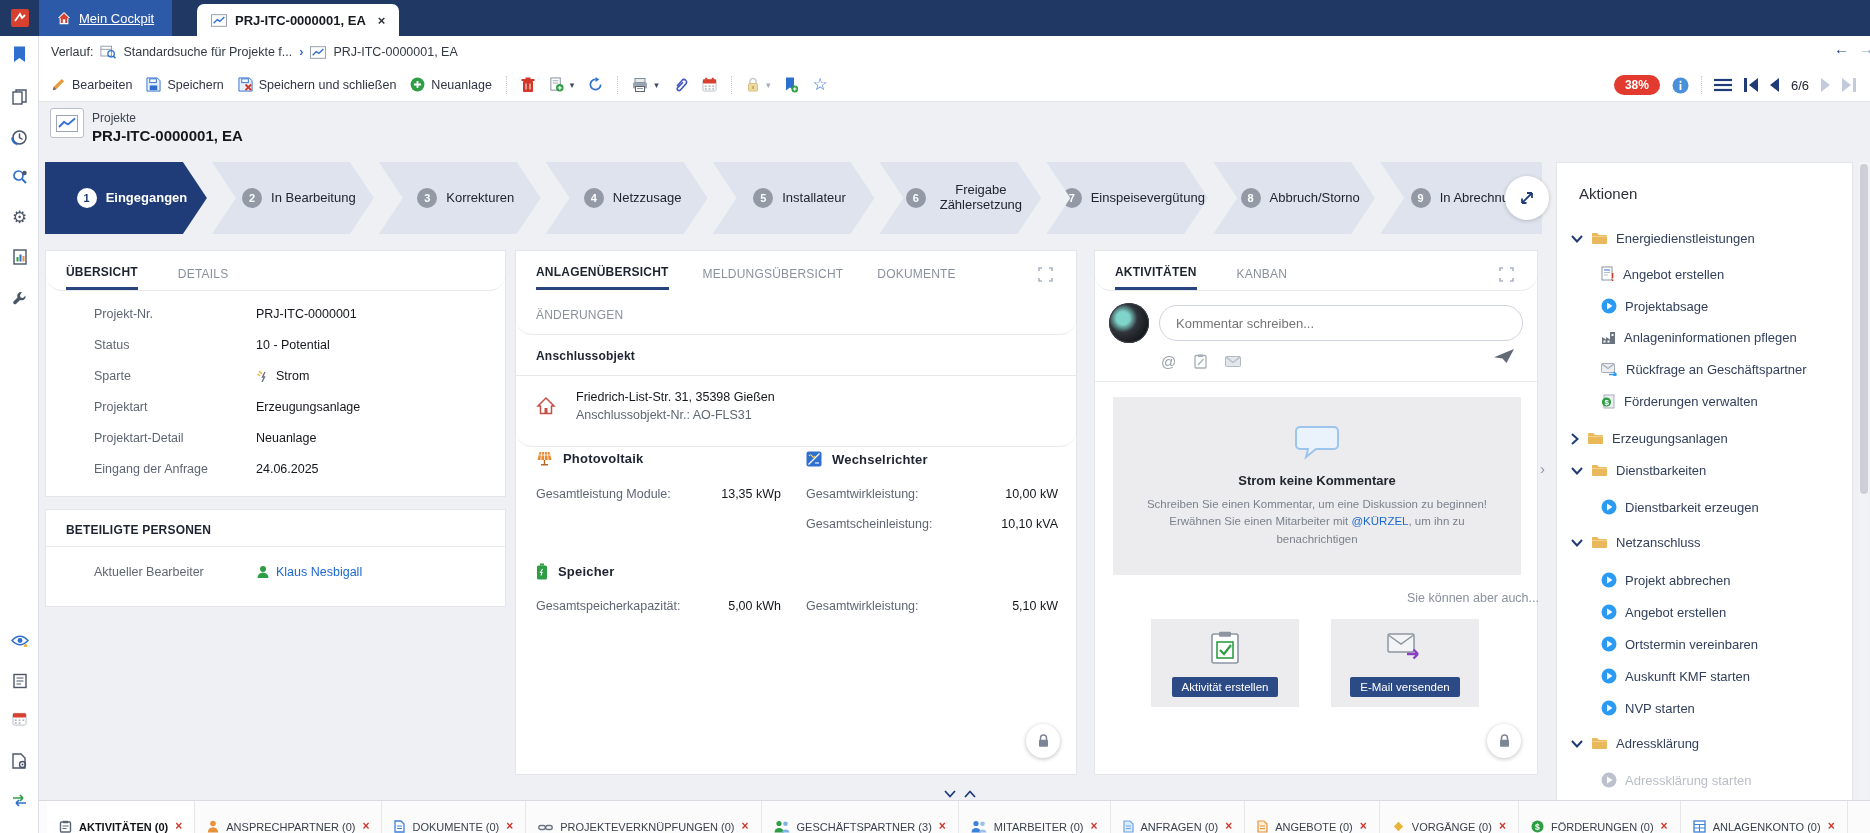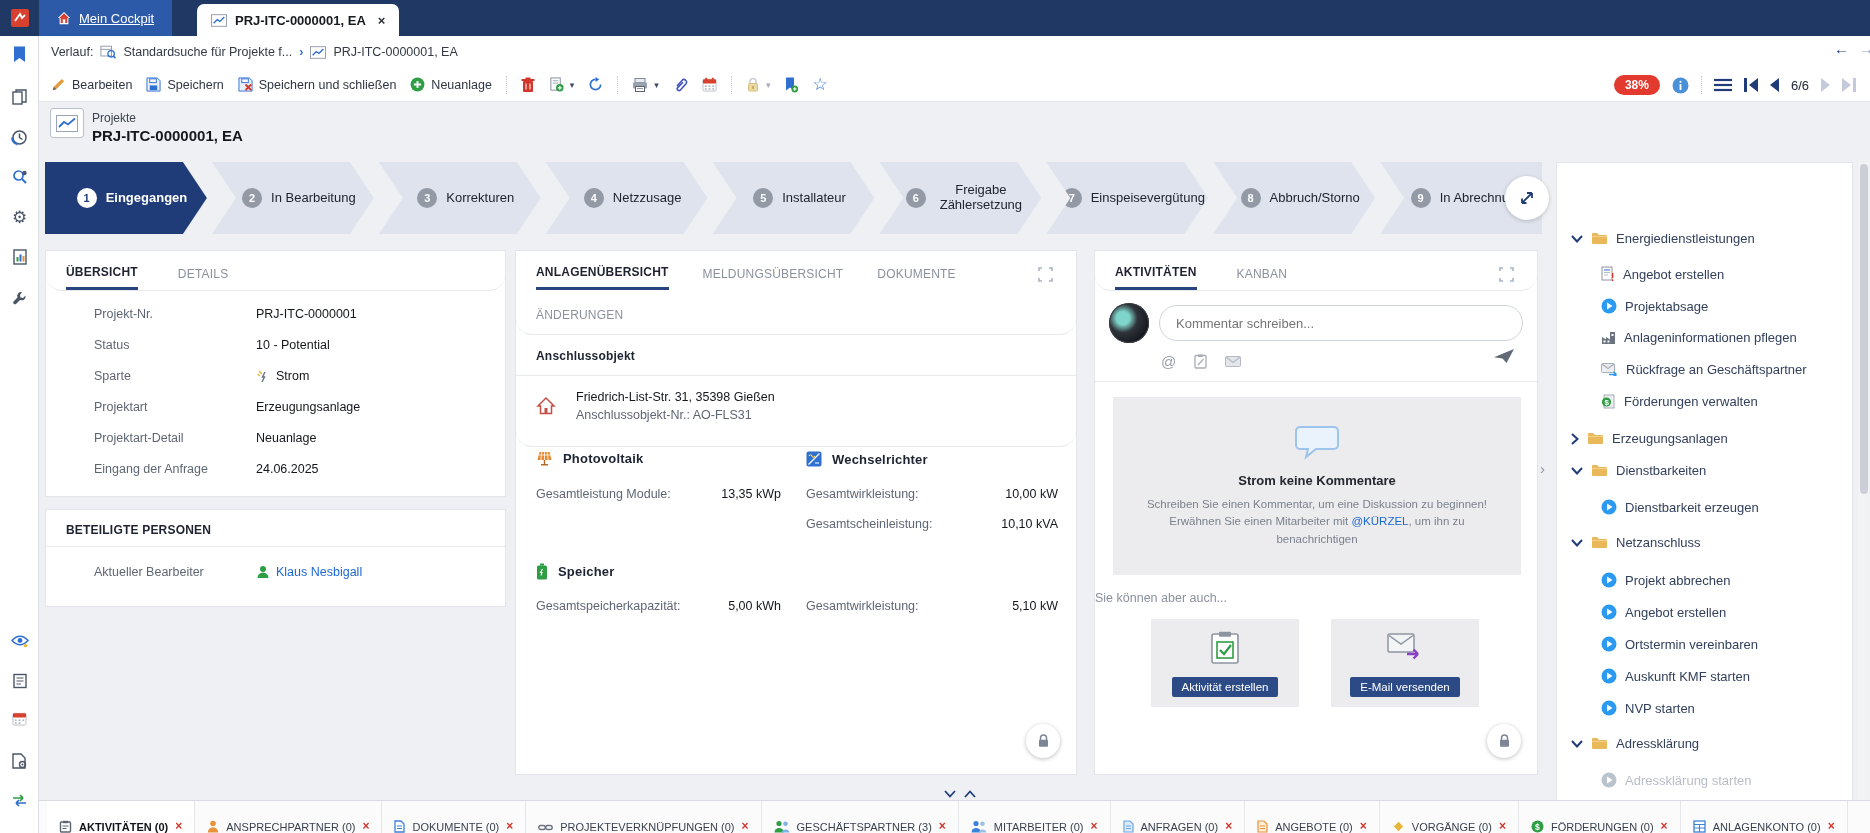--- a/index.html
+++ b/index.html
@@ -468,21 +468,21 @@
   <div class="abs" style="left:18px; top:146px; width:408px; height:178px; background:#ececee; text-align:center;">
     <svg style="margin:26px auto 10px;" width="46" height="40" viewBox="0 0 46 40">
         <path d="M6 4 H40 a4 4 0 0 1 4 4 V22 a4 4 0 0 1-4 4 H22 L12 34 L14 26 H6 a4 4 0 0 1-4-4 V8 a4 4 0 0 1 4-4 Z" fill="#eaf2fb" stroke="#9cc4ed" stroke-width="2"></path>
       </svg>
     <div style="font-size:13px; font-weight:bold; color:#23272e; margin-bottom:8px;">Strom keine Kommentare</div>
     <div style="font-size:11.5px; color:#7b828d; line-height:1.5; padding:0 28px;">
       <span>Schreiben Sie einen Kommentar, um eine Diskussion zu beginnen! Erwähnen Sie einen Mitarbeiter mit </span><span class="link">@KÜRZEL</span><span>, um ihn zu benachrichtigen</span>
     </div>
   </div>
 
-  <div class="abs" style="left:0; top:340px; width:444px; text-align:left; color:#8a919d; font-size:12.5px;">Sie können aber auch...</div>
+  <div class="abs" style="left:0; top:340px; width:444px; text-align:right; color:#8a919d; font-size:12.5px;">Sie können aber auch...</div>
 
   <div class="optcard" style="left:56px; top:368px;">
     <svg width="30" height="34" viewBox="0 0 30 34">
         <rect x="2" y="3" width="26" height="29" rx="2" fill="#fff" stroke="#8d95a1" stroke-width="1.6"></rect>
         <rect x="9" y="0.8" width="12" height="5" rx="1" fill="#8d95a1"></rect>
         <rect x="7" y="11" width="16" height="16" fill="#fff" stroke="#2e9e44" stroke-width="1.6"></rect>
         <path d="M10 19 L14 23 L21 14" fill="none" stroke="#2e9e44" stroke-width="2.2"></path>
       </svg>
     <button class="navybtn">Aktivität erstellen</button>
   </div>
@@ -498,20 +498,21 @@
   <div class="lockbtn" style="right:16px; bottom:16px;">
     <svg width="13" height="14" viewBox="0 0 13 14">
         <path d="M3.5 6 V4 a3 3 0 0 1 6 0 V6" fill="none" stroke="#7d8694" stroke-width="1.5"></path>
         <rect x="2" y="5.8" width="9" height="7" rx="1" fill="#7d8694"></rect>
       </svg>
   </div>
 </div>
 <div class="abs" style="left:1540px; top:460px; color:#8f97a3; font-size:15px;">›</div>
 
 <div class="card" style="left:1556px; top:162px; width:297px; height:671px;">
+  <div style="padding:22px 0 0 22px; font-size:15px; color:#2a2f38;">Aktionen</div>
 
   <div class="treerow" style="left:14px; top:68px;">
     <svg width="12" height="8" viewBox="0 0 12 8">
         <path d="M1 1 L6 6.5 L11 1" fill="none" stroke="#1f3c78" stroke-width="2"></path>
       </svg>
     <svg width="17" height="13" viewBox="0 0 17 13">
         <path d="M1 2 a1 1 0 0 1 1-1 H6 L8 3 H15 a1 1 0 0 1 1 1 V11 a1 1 0 0 1-1 1 H2 a1 1 0 0 1-1-1 Z" fill="#e9b859"></path>
         <path d="M1 4.5 H16" stroke="#f3cf8a" stroke-width="1.2"></path>
       </svg>
     <span>Energiedienstleistungen</span>

